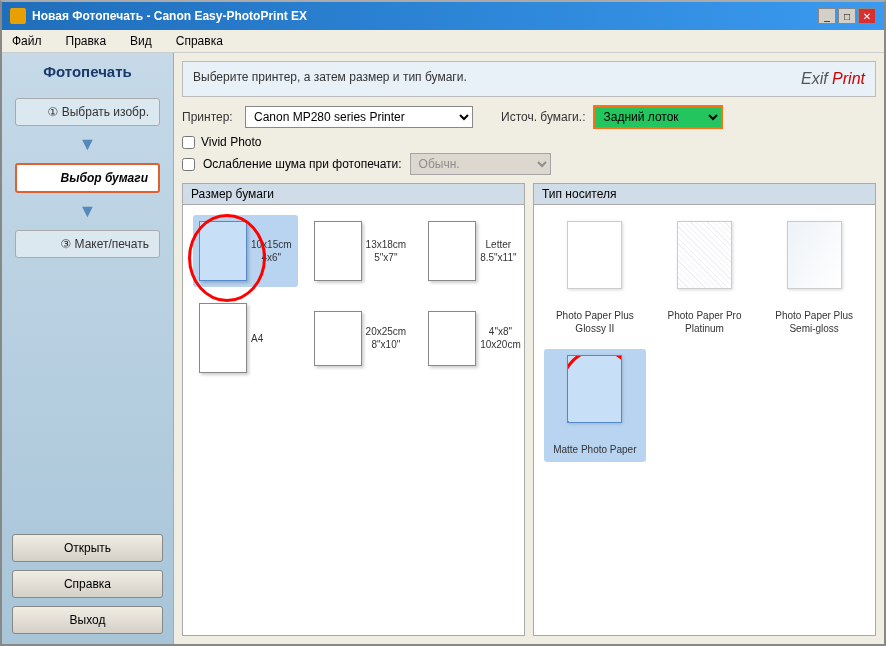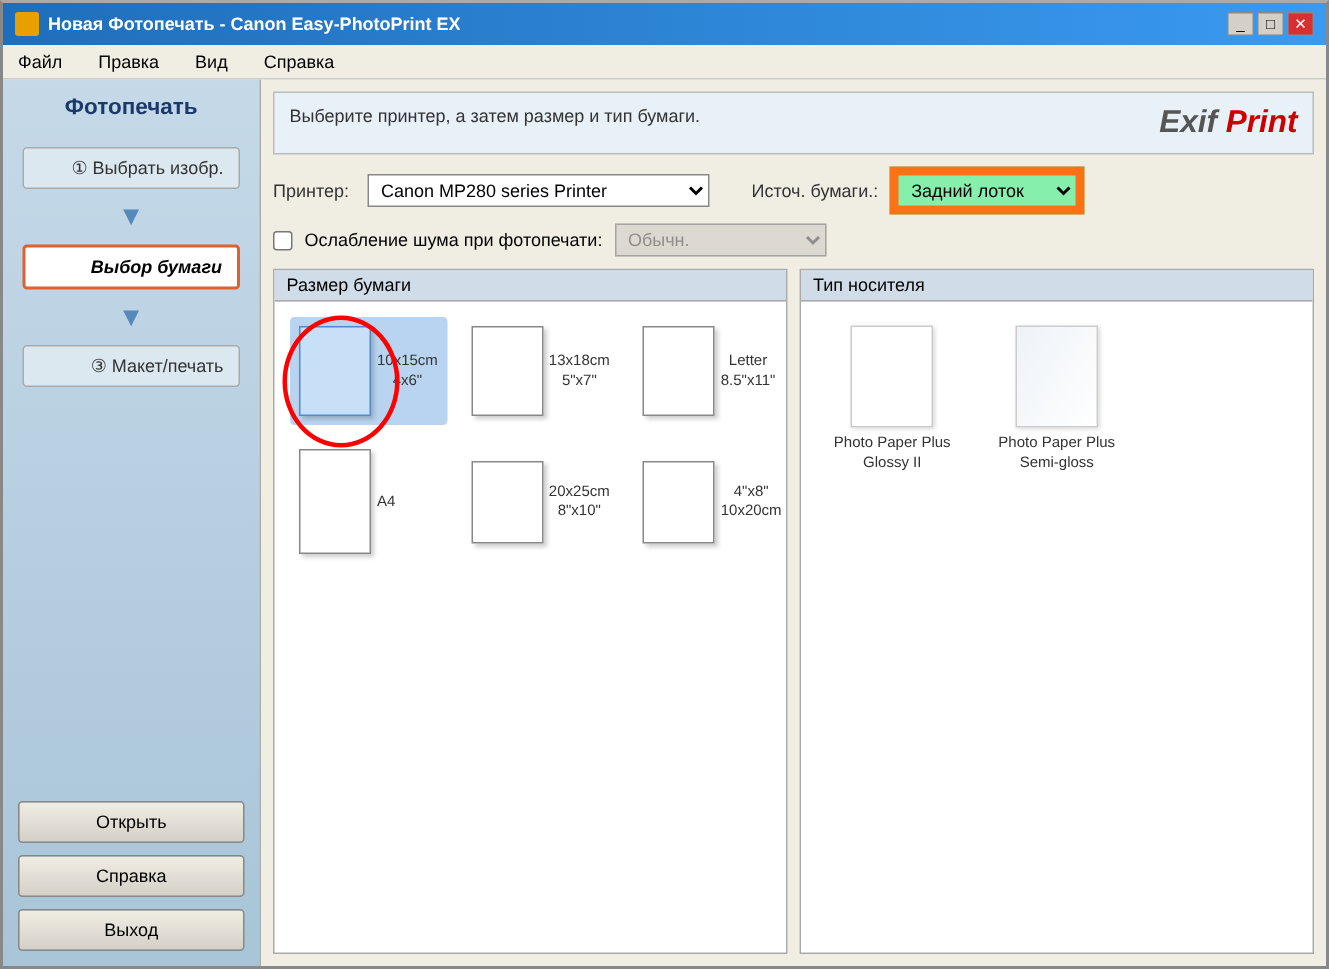--- a/index.html
+++ b/index.html
@@ -125,22 +125,22 @@
       background: #e8f0f8;
       border: 1px solid #bbb;
       padding: 8px 10px;
       margin-bottom: 8px;
       display: flex;
       justify-content: space-between;
       align-items: flex-start;
     }
     .content-header-text { color: #333; font-size: 12px; text-align: right; }
     .exif-print {
-      font-size: 21px;
-      font-weight: bold;
+      font-size: 16px;
+      font-weight: normal;
       color: #888;
       font-style: italic;
     }
     .exif-print span { color: #c00; }
 
     .printer-row {
       display: flex;
       align-items: center;
       gap: 8px;
       margin-bottom: 6px;
@@ -150,22 +150,22 @@
       width: 228px;
       padding: 2px 4px;
       border: 1px solid #888;
       background: white;
       font-size: 12px;
     }
     .source-label { color: #333; font-size: 12px; margin-left: 20px; }
     .source-select {
       width: 130px;
       padding: 2px 4px;
-      border: 6px solid #f97316;
-      background: #86efac;
+      border: 2px solid #f97316;
+      background: #22c55e;
       font-size: 12px;
     }
 
     .options-row {
       display: flex;
       flex-direction: column;
       gap: 4px;
       margin-bottom: 8px;
     }
     .checkbox-row { display: flex; align-items: center; gap: 6px; font-size: 12px; }
@@ -243,21 +243,21 @@
       display: grid;
       grid-template-columns: repeat(3, 1fr);
       gap: 8px;
       padding: 10px;
       overflow-y: auto;
     }
     .media-item {
       display: flex;
       flex-direction: column;
       align-items: center;
-      gap: 4px;
+      gap: 20px;
       cursor: pointer;
       padding: 6px;
       border-radius: 3px;
     }
     .media-item.selected { background: #b8d4f0; }
     .media-icon {
       width: 55px;
       height: 68px;
       border: 1px solid #ccc;
       background: white;
@@ -390,20 +390,24 @@
         <select class="printer-select">
           <option>Canon MP280 series Printer</option>
         </select>
         <span class="source-label">Источ. бумаги.:</span>
         <select class="source-select">
           <option>Задний лоток</option>
         </select>
       </div>
 
       <div class="options-row">
+        <div class="checkbox-row">
+          <input type="checkbox" style="">
+          <span>Vivid Photo</span>
+        </div>
         <div class="noise-row">
           <input type="checkbox" style="">
           <span>Ослабление шума при фотопечати:</span>
           <select class="noise-select" disabled="">
             <option>Обычн.</option>
           </select>
         </div>
       </div>
 
       <div class="panels-row">
@@ -447,27 +451,35 @@
 
         <div class="panel">
           <div class="panel-title">Тип носителя</div>
           <div class="media-grid">
 
             <div class="media-item">
               <div class="media-icon glossy"></div>
               <span class="media-label">Photo Paper Plus<br>Glossy II</span>
             </div>
 
+            <div class="media-item">
+              <div class="media-icon platinum"></div>
+              <span class="media-label">Photo Paper Pro<br>Platinum</span>
+            </div>
 
             <div class="media-item">
               <div class="media-icon semi-gloss"></div>
               <span class="media-label">Photo Paper Plus<br>Semi-gloss</span>
             </div>
 
 
+            <div class="media-item selected">
+              <div class="media-icon selected-highlight red-circle-media"></div>
+              <span class="media-label">Matte Photo Paper</span>
+            </div>
 
           </div>
         </div>
 
       </div>
     </div>
   </div>
 </div>
 
 </body></html>

